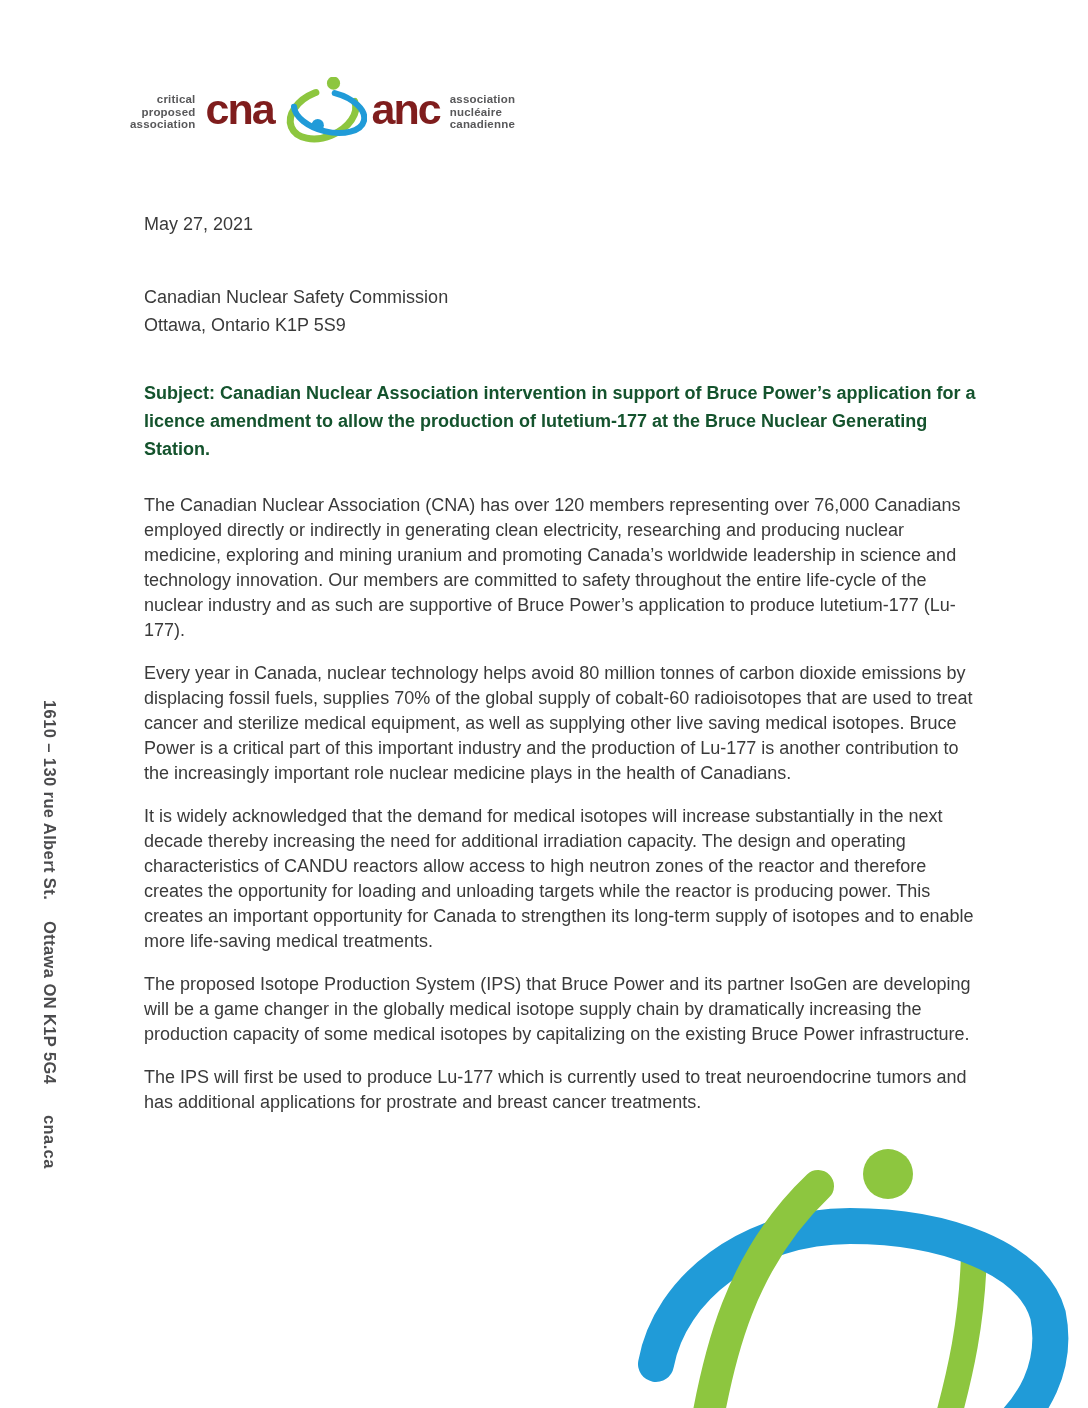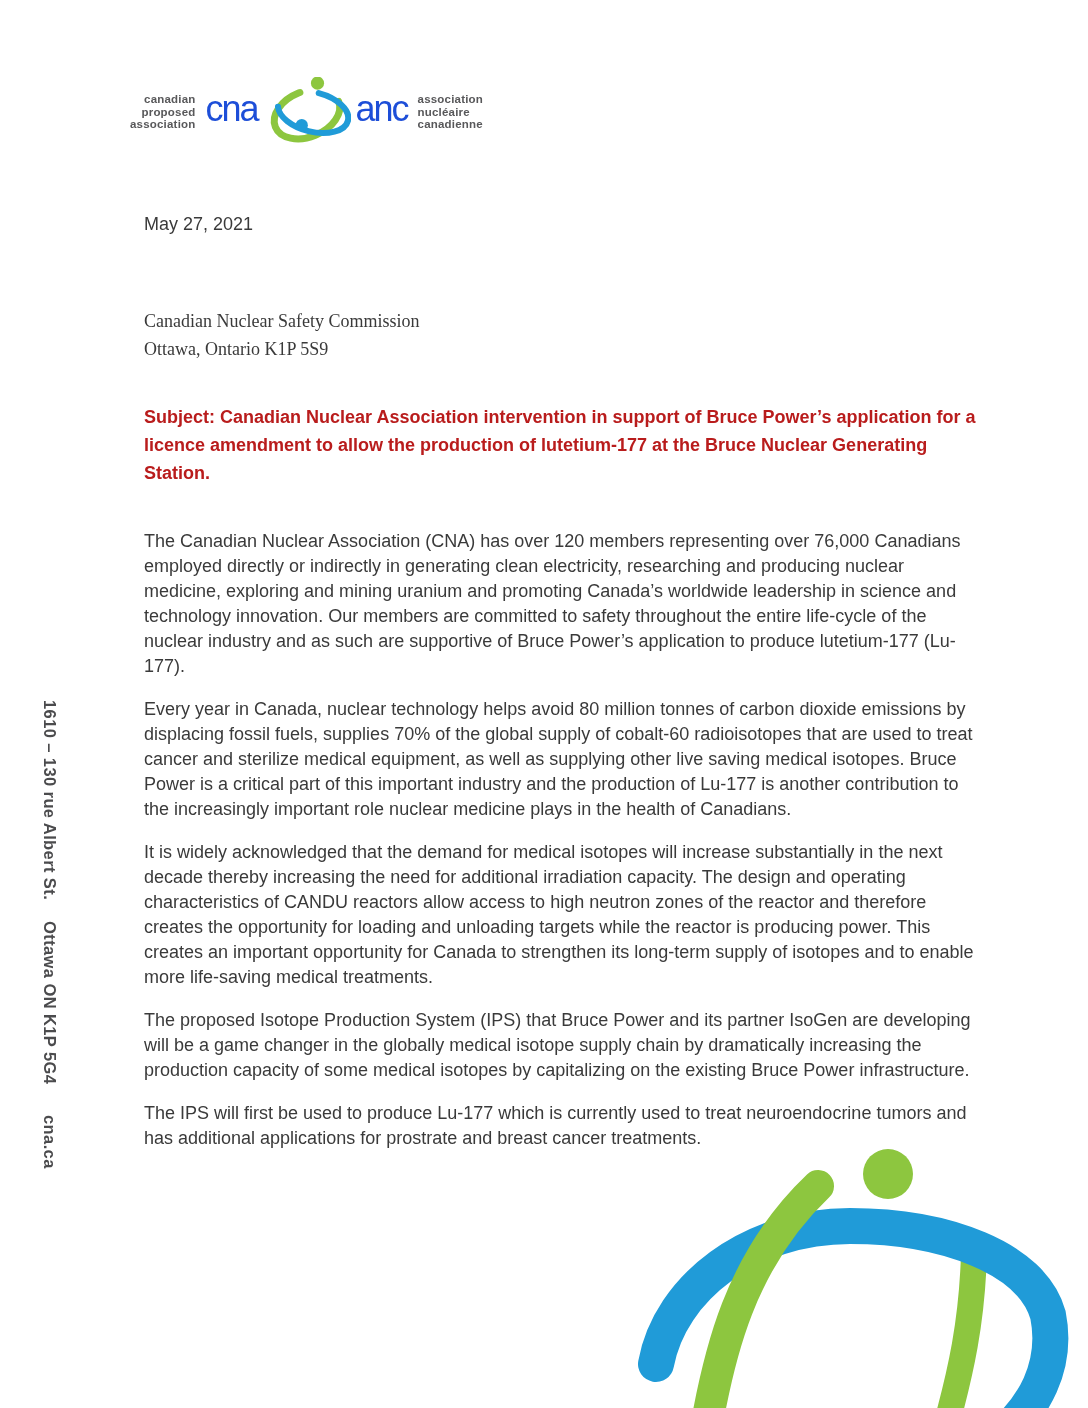--- a/index.html
+++ b/index.html
@@ -17,22 +17,22 @@
     position: absolute; left: 130px; top: 76px;
     display: flex; align-items: center; height: 72px;
   }
   .logo-small {
     font-size: 11.5px; line-height: 12.5px; font-weight: bold;
     color: #58585a; letter-spacing: 0.2px;
   }
   .logo-small.left  { text-align: right; }
   .logo-small.right { text-align: left; }
   .logo-word {
-    font-size: 36px; line-height: 56px; color: #1d4ed8;
-    letter-spacing: -2px; font-weight: normal;
+    font-size: 43px; line-height: 56px; color: #7f1d1d;
+    letter-spacing: -2px; font-weight: bold;
     transform: translateY(-3px);
   }
   .logo-word.cna { margin-left: 10px; }
   .logo-word.anc { margin-right: 10px; }
   .logo-icon { width: 88px; height: 70px; margin: 0 5px; }
 
   
   .side-address {
     position: absolute; left: 40px; top: 700px; height: 480px;
     writing-mode: vertical-rl; text-orientation: mixed;
@@ -42,27 +42,27 @@
   .side-address .seg2 { margin-top: 16px; }
   .side-address .seg3 { margin-top: 26px; }
 
   
   .content {
     position: absolute; left: 144px; top: 212px; width: 840px;
     font-size: 18px; line-height: 25px;
     z-index: 2;
   }
   .date { line-height: 25px; }
-  .recipient { margin-top: 71px; line-height: 27.5px; font-family: Liberation Serif, serif; }
+  .recipient { margin-top: 47px; line-height: 27.5px; }
   .subject {
-    margin-top: 40px; font-weight: bold; color: #b91c1c;
+    margin-top: 40px; font-weight: bold; color: #14532d;
     font-size: 18px; line-height: 28px;
   }
   .para { margin-top: 18px; }
-  .para.first { margin-top: 42px; }
+  .para.first { margin-top: 30px; }
 
   
   .bg-mark {
     position: absolute; left: 600px; top: 1140px;
     width: 488px; height: 268px; z-index: 1;
   }
 </style>
 </head>
 <body>
 
@@ -74,21 +74,21 @@
 
     <path d="M 56,224 C 70,148 150,86 250,86 C 345,86 432,118 448,175 C 458,225 435,270 395,300" fill="none" stroke="#209BD8" stroke-width="36" stroke-linecap="round"></path>
 
     <path d="M 104,300 C 118,215 140,120 218,46" fill="none" stroke="#8DC63F" stroke-width="32" stroke-linecap="round"></path>
 
     <circle cx="288" cy="34" r="25" fill="#8DC63F"></circle>
   </svg>
 
   <header class="logo">
     <div class="logo-small left">
-      <div>canadian</div>
+      <div>critical</div>
       <div>proposed</div>
       <div>association</div>
     </div>
     <div class="logo-word cna">cna</div>
     <svg class="logo-icon" viewBox="0 0 200 160" aria-hidden="true">
 
       <ellipse cx="100" cy="85" rx="78" ry="52" fill="none" stroke="#8DC63F" stroke-width="16" stroke-linecap="round" stroke-dasharray="312 100" stroke-dashoffset="0" transform="rotate(-22 100 85)"></ellipse>
 
       <ellipse cx="114" cy="80" rx="82" ry="45" fill="none" stroke="#209BD8" stroke-width="14" stroke-linecap="round" stroke-dasharray="295 112" stroke-dashoffset="100" transform="rotate(14 114 80)"></ellipse>
 

